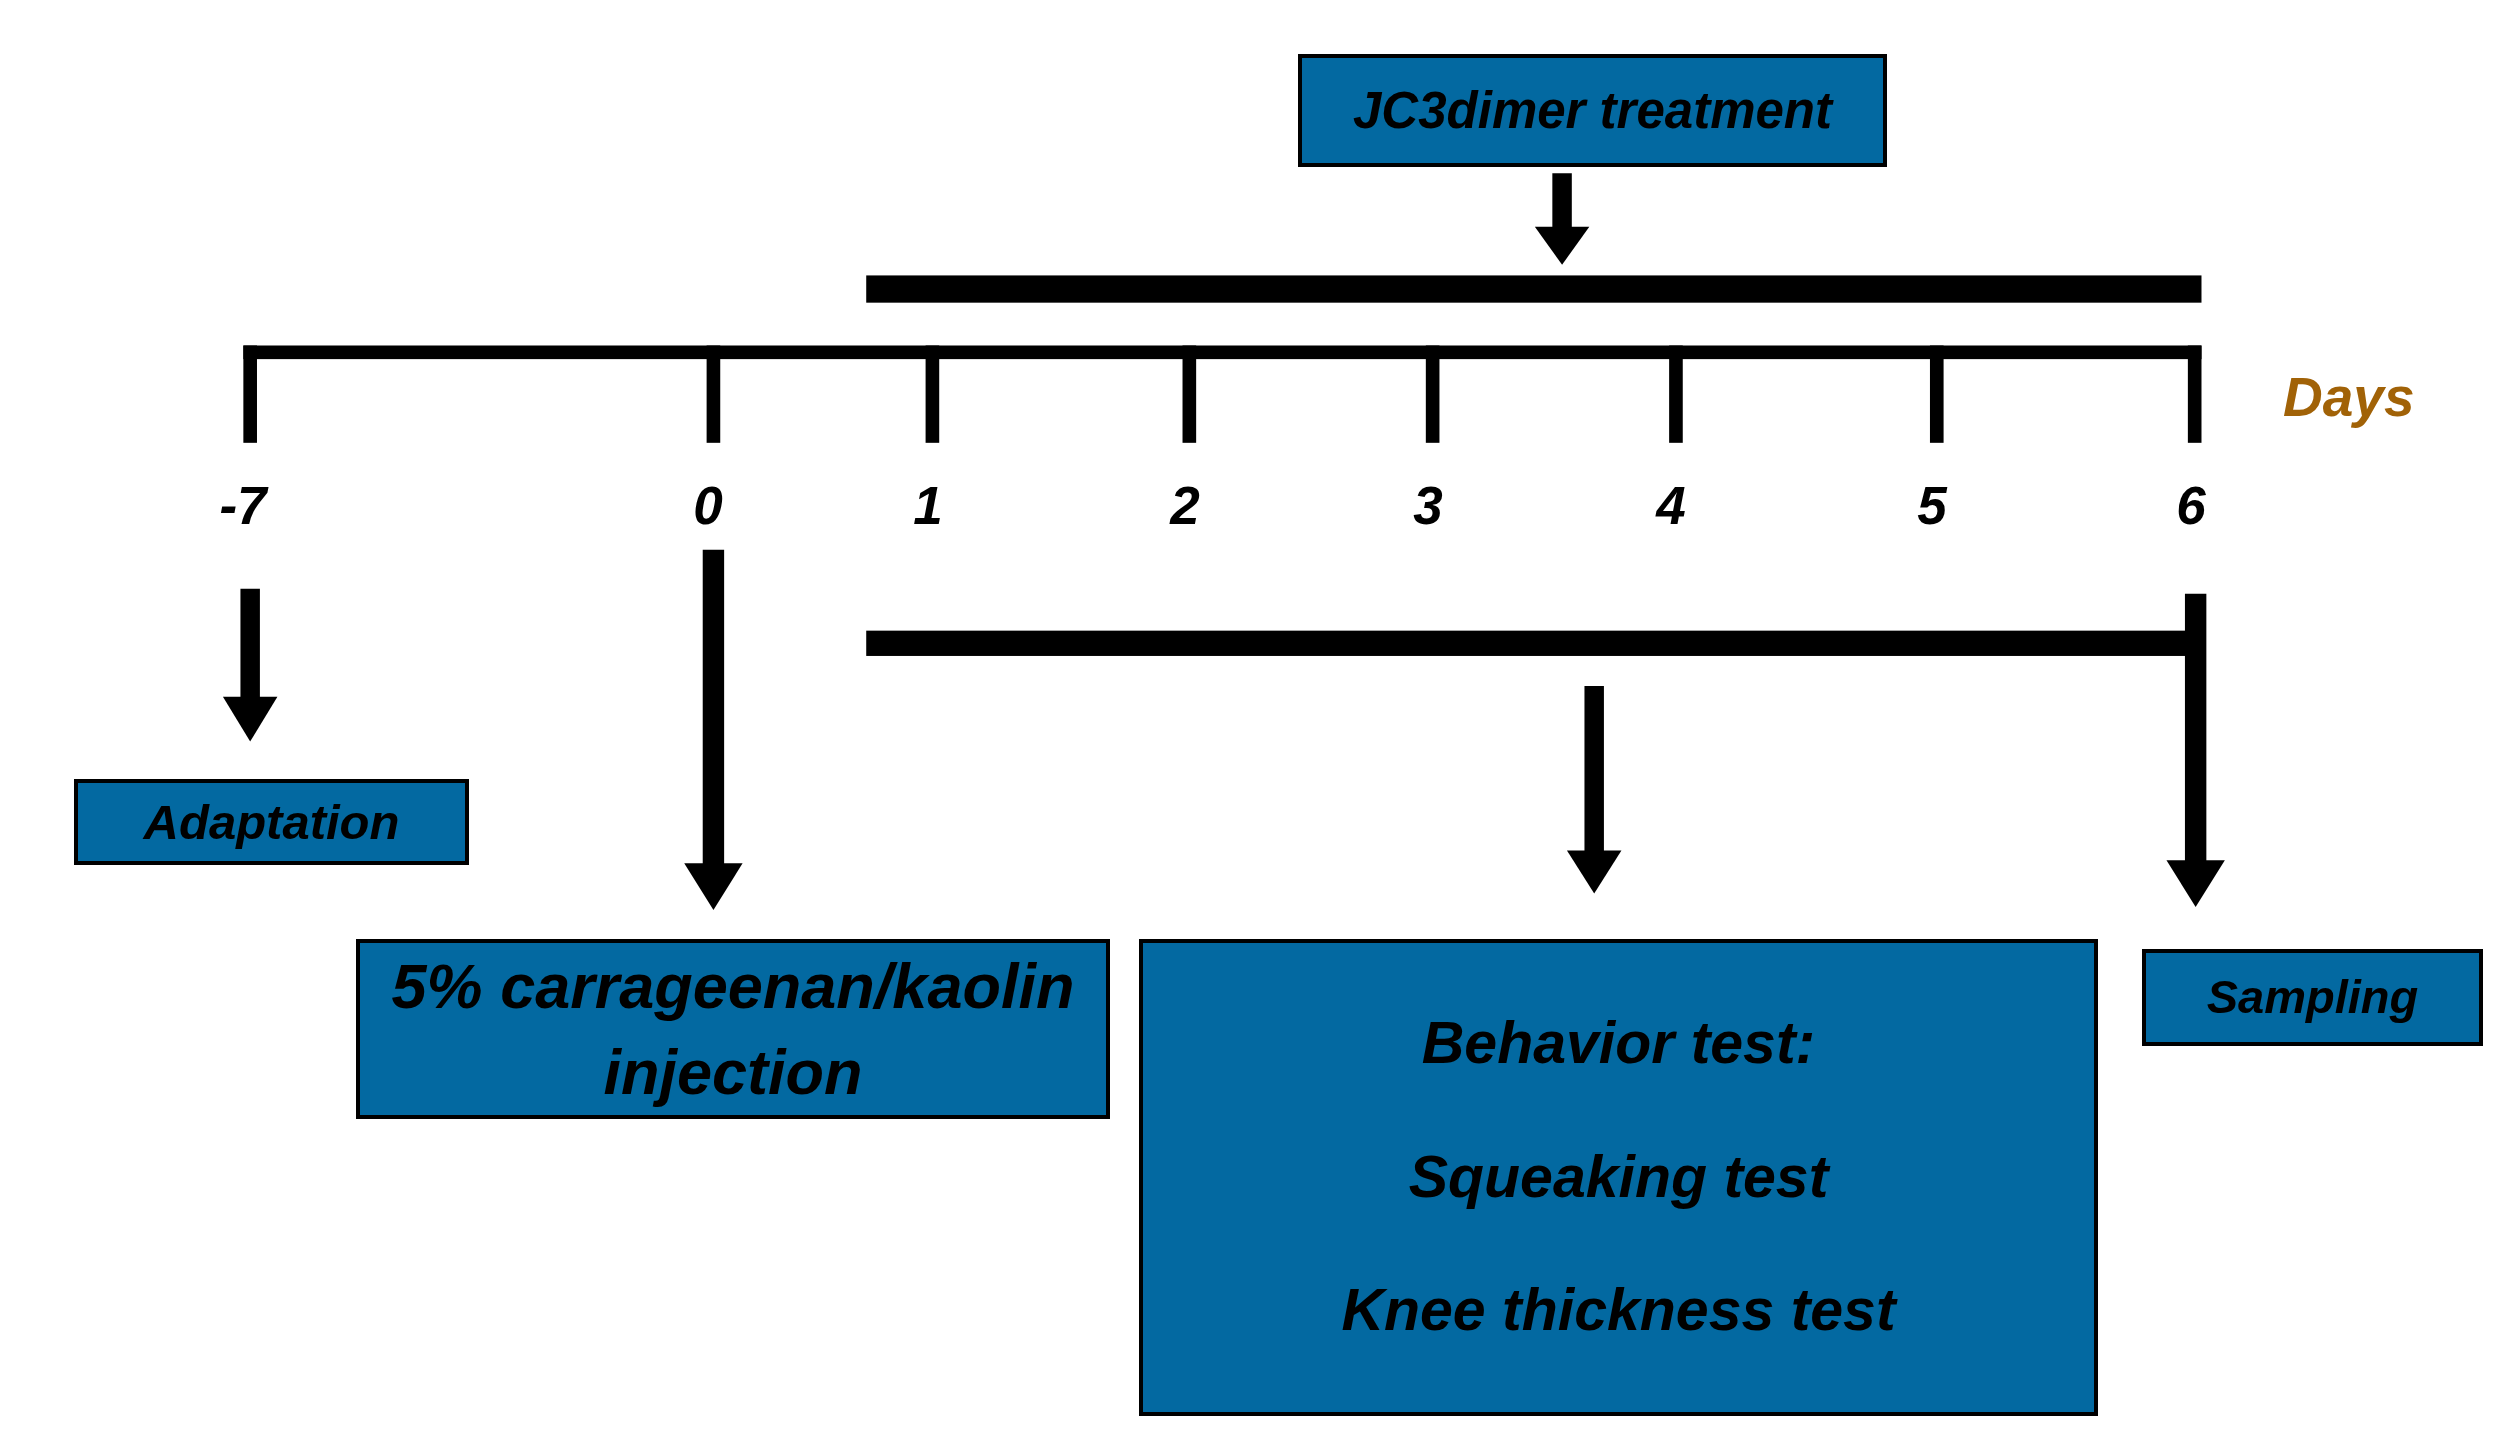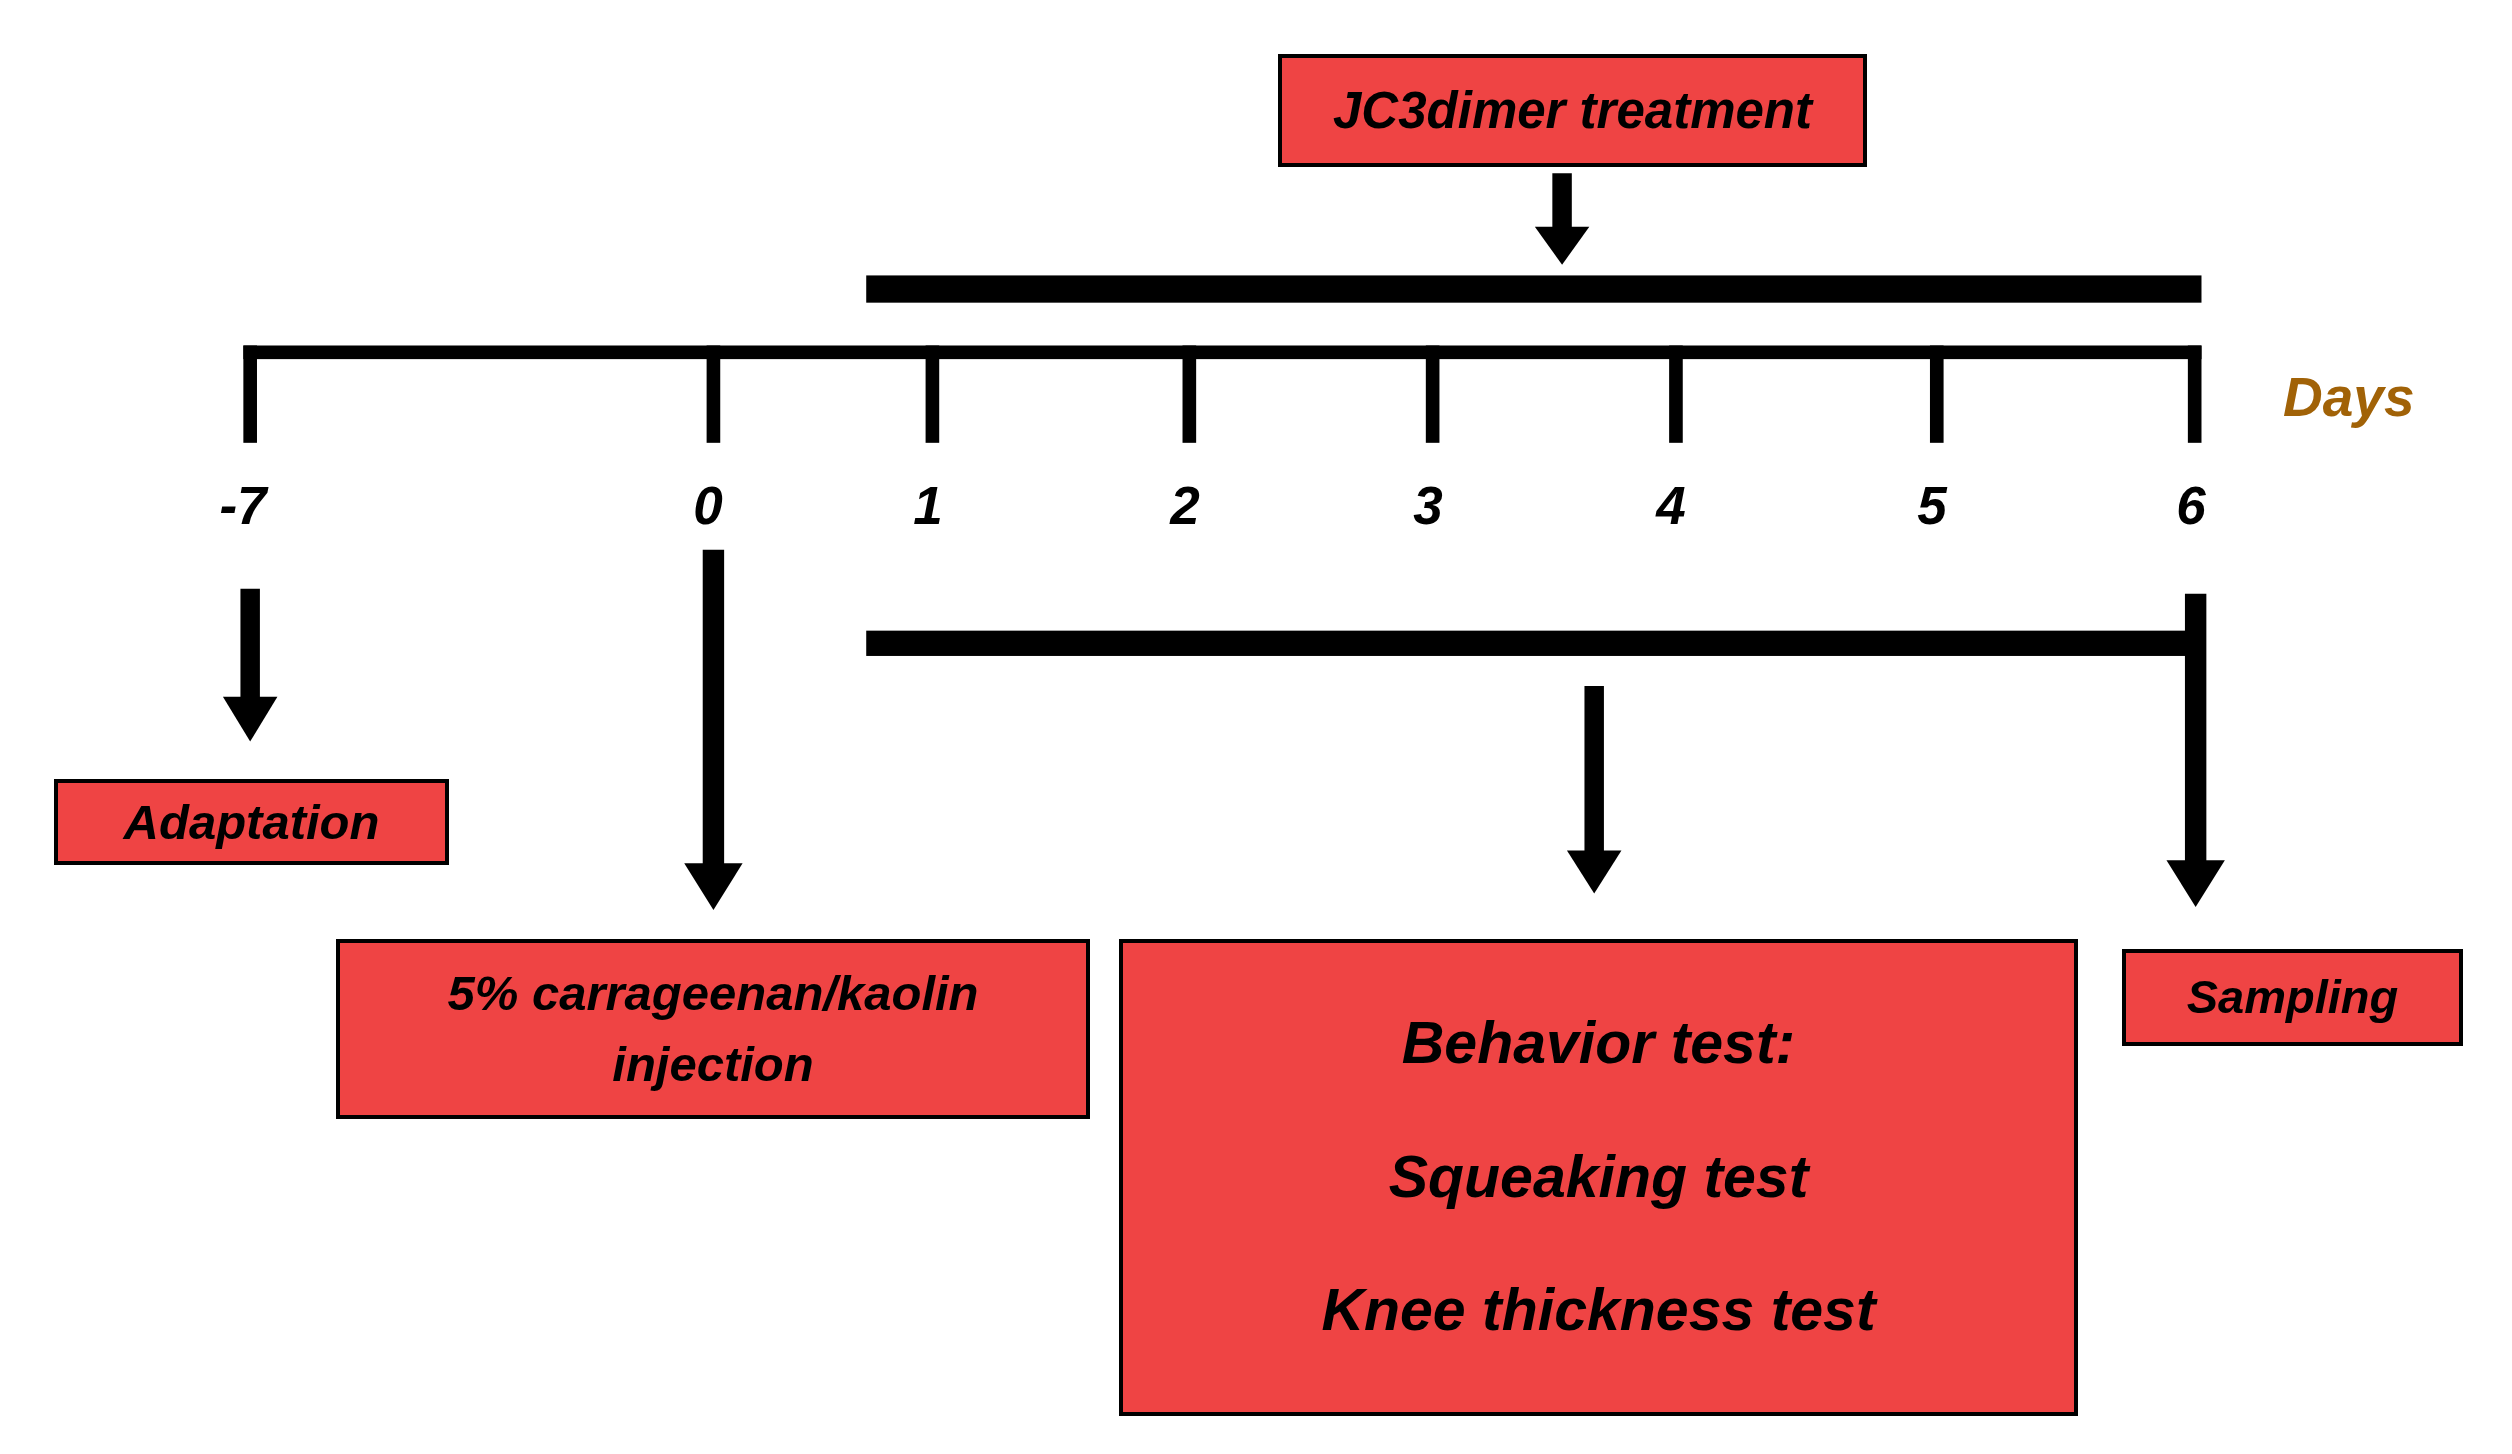--- a/index.html
+++ b/index.html
@@ -23,27 +23,28 @@
     top: 0;
     left: 0;
     width: 2512px;
     height: 1454px;
     display: block;
   }
   
   .dbox {
     position: absolute;
     box-sizing: border-box;
-    background: #ef4444;
+    background: #0369a1;
     border: 4.9px solid #000000;
     display: flex;
     flex-direction: column;
     align-items: center;
     justify-content: center;
     text-align: center;
+    margin-left: 20px;
   }
   .dbox-label {
     font-family: "Liberation Sans", sans-serif;
     font-weight: bold;
     font-style: italic;
     color: #000000;
     line-height: 1.08;
     white-space: nowrap;
   }
   
@@ -53,21 +54,21 @@
   #box-treatment .dbox-label { font-size: 51px; }
 
   #box-adaptation {
     left: 54px; top: 779px; width: 395px; height: 86px;
   }
   #box-adaptation .dbox-label { font-size: 49px; }
 
   #box-injection {
     left: 336px; top: 939px; width: 754px; height: 180px;
   }
-  #box-injection .dbox-label { font-size: 49px; text-align: right; }
+  #box-injection .dbox-label { font-size: 63px; text-align: right; }
   #box-injection .dbox-label + .dbox-label { margin-top: 17.5px; }
 
   #box-behavior {
     left: 1119px; top: 939px; width: 959px; height: 477px;
     justify-content: space-evenly;
   }
   #box-behavior .dbox-label { font-size: 59px; }
 
   #box-sampling {
     left: 2122px; top: 949px; width: 341px; height: 97px;

